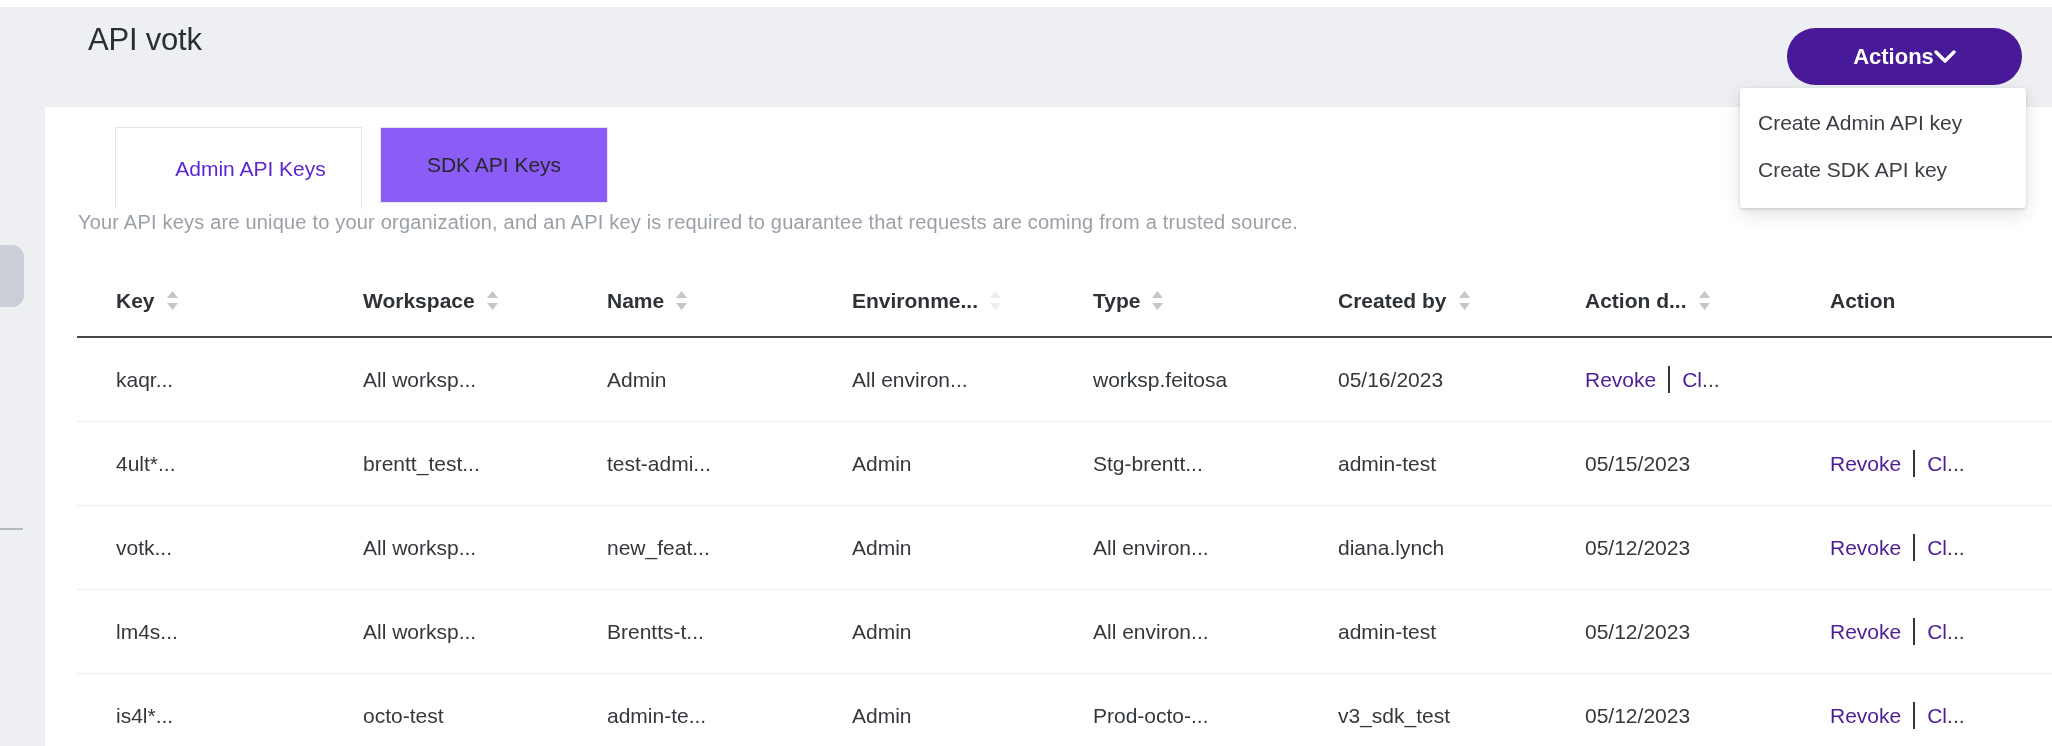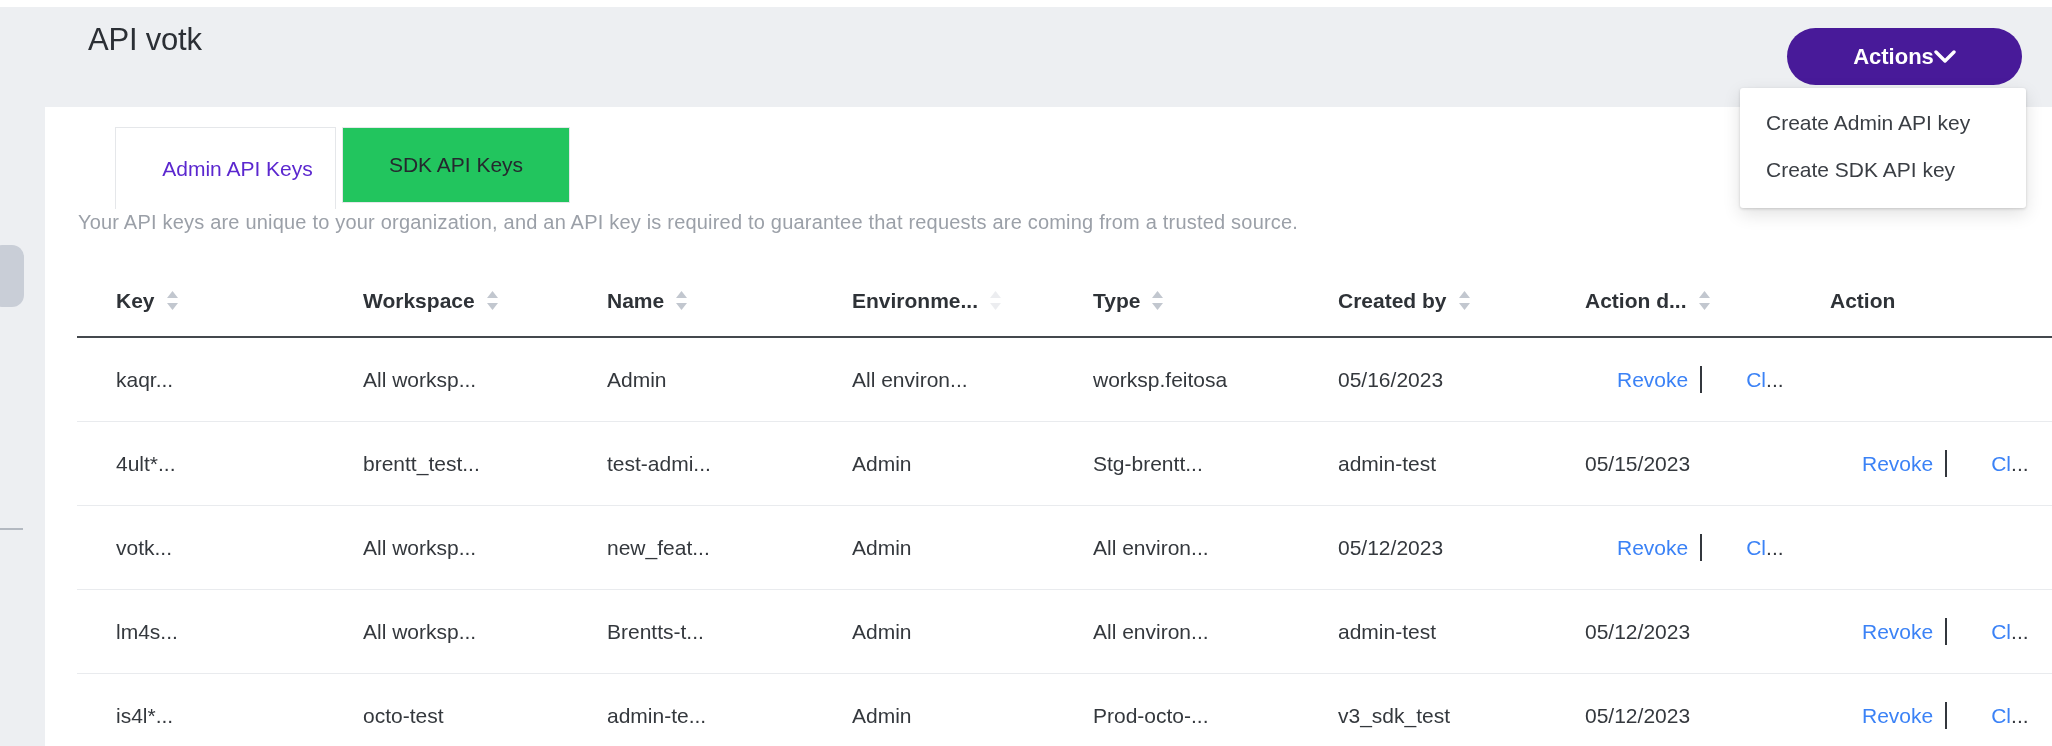--- a/index.html
+++ b/index.html
@@ -25,37 +25,37 @@
   }
   .actions-btn svg { display:block; }
 
   .dropdown {
     position:absolute; left:1740px; top:88px; width:286px;
     background:#ffffff; border-radius:3px;
     box-shadow:0 1px 3px rgba(0,0,0,0.16), 0 6px 18px rgba(0,0,0,0.12);
     padding:11px 0 15px 0; z-index:20;
   }
   .dropdown-item {
-    height:47px; display:flex; align-items:center; padding-left:26px;
+    height:47px; display:flex; align-items:center; padding-left:18px;
     font-size:21px; color:#3a3e44; cursor:pointer; white-space:nowrap;
   }
 
   .panel { position:absolute; left:45px; top:107px; right:0; bottom:0; background:#ffffff; }
 
   .tabs { position:absolute; left:70px; top:20px; display:flex; align-items:flex-start; }
   .tab {
     box-sizing:border-box; display:flex; align-items:center; justify-content:center;
     font-size:21px; cursor:pointer; white-space:nowrap;
   }
   .tab-active {
-    width:221px; height:82px; background:#ffffff;
+    width:247px; height:82px; background:#ffffff;
     border:1px solid #e5e7ea; border-bottom:none; color:#5b27cf;padding-left:24px;
   }
   .tab-inactive {
-    width:228px; height:76px; background:#22c55e; margin-left:6px;
+    width:228px; height:76px; background:#8b5cf6; margin-left:18px;
     border:1px solid #e5e7ea; color:#25282e;
   }
 
   .description {
     position:absolute; left:33px; top:104px;
     font-size:20px; color:#9ba0a8; white-space:nowrap; letter-spacing:0.2px;
   }
 
   .table { position:absolute; left:32px; top:158px; width:1990px; }
   .thead, .trow {
@@ -66,21 +66,21 @@
     height:71px; border-bottom:2px solid #44484d;
     font-weight:700; font-size:21px; color:#2e3237;
   }
   .trow { height:83px; font-size:21px; color:#34383d; }
   .trow + .trow { border-top:1px solid #e9ebee; }
   .cell { padding-left:39px; display:flex; align-items:center; white-space:nowrap; overflow:hidden; }
 
   .sort-icon { margin-left:11px; flex:none; }
   .sort-icon.faint { opacity:0.3; }
 
-  .link { color:#3b82f6; text-decoration:none; cursor:pointer;margin-left:32px; }
+  .link { color:#4c1d95; text-decoration:none; cursor:pointer; }
   .pipe { width:2px; height:27px; background:#33373d; margin:0 12px; flex:none; }
   .ellipsis-dark { color:#33373d; }
 
   .left-scroll-thumb {
     position:absolute; left:-10px; top:245px; width:34px; height:62px;
     border-radius:12px; background:#c9ced7; z-index:5;
   }
   .rail-divider { position:absolute; left:0; top:528px; width:23px; height:2px; background:#b3b9c1; z-index:5; }
 </style>
 </head>
@@ -205,20 +205,21 @@
           <span class="ellipsis-dark">...</span>
       </div>
     </div>
 
     <div class="trow">
       <div class="cell">votk...</div>
       <div class="cell">All worksp...</div>
       <div class="cell">new_feat...</div>
       <div class="cell">Admin</div>
       <div class="cell">All environ...</div>
+      <div class="cell">diana.lynch</div>
       <div class="cell">05/12/2023</div>
       <div class="cell">
         <a class="link">Revoke</a>
         <span class="pipe"></span>
         <a class="link">Cl</a>
           <span class="ellipsis-dark">...</span>
       </div>
     </div>
 
     <div class="trow">

